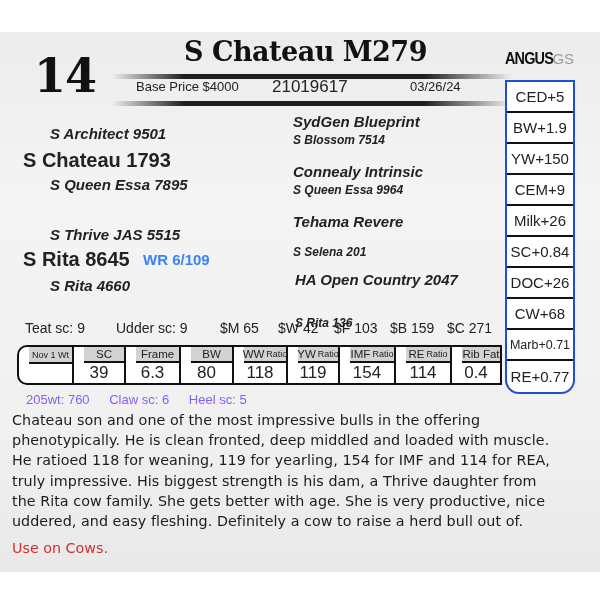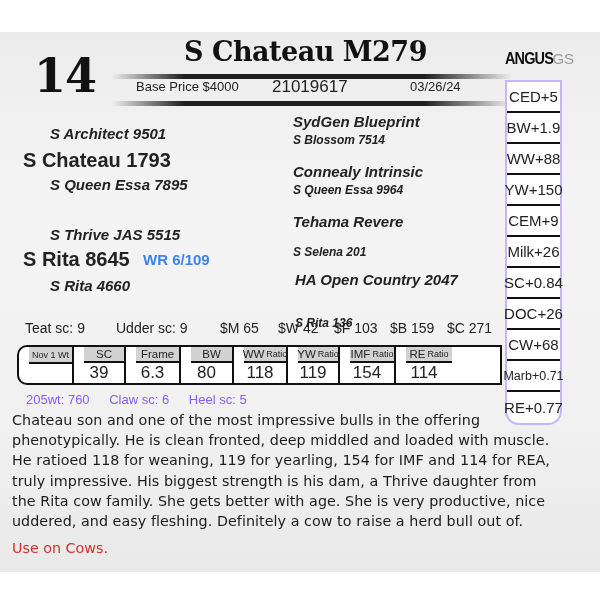--- a/index.html
+++ b/index.html
@@ -38,22 +38,22 @@
   .subline.date { left: 410px; font-family: "Liberation Sans", sans-serif; font-size: 13px; }
 
   .logo {
     position: absolute; left: 505px; top: 50px; line-height: 1;
     font-family: "Liberation Sans", sans-serif;
   }
   .logo .angus { font-weight: 900; font-size: 17px; color: #111; letter-spacing: -1px; transform: scaleX(0.85); display: inline-block; transform-origin: left; }
   .logo .gs { font-size: 15px; color: #9a9a9a; font-weight: 300; margin-left: -9px; }
 
   .epd-col {
-    position: absolute; left: 505px; top: 80px; width: 57px;
-    border: 2px solid #c4b5fd; border-bottom-left-radius: 14px; border-bottom-right-radius: 14px;
+    position: absolute; left: 505px; top: 80px; width: 70px;
+    border: 2px solid #1d4ed8; border-bottom-left-radius: 14px; border-bottom-right-radius: 14px;
     background: #fff;
   }
   .epd {
     height: 31px; border-bottom: 2px solid #111;
     display: flex; align-items: center; justify-content: center;
     font-family: "Liberation Sans", sans-serif; font-size: 15px; color: #222;
   }
   .epd.small { font-size: 12.5px; }
   .epd:last-child { border-bottom: none; }
 
@@ -108,21 +108,20 @@
 <div class="subline reg">21019617</div>
 <div class="subline date">03/26/24</div>
 
 <div class="logo">
   <span class="angus">ANGUS</span><span class="gs">GS</span>
 </div>
 
 <div class="epd-col">
   <div class="epd">CED+5</div>
   <div class="epd">BW+1.9</div>
-  <div class="epd">WW+88</div>
   <div class="epd">YW+150</div>
   <div class="epd">CEM+9</div>
   <div class="epd">Milk+26</div>
   <div class="epd">SC+0.84</div>
   <div class="epd">DOC+26</div>
   <div class="epd">CW+68</div>
   <div class="epd small">Marb+0.71</div>
   <div class="epd">RE+0.77</div>
 </div>
 
@@ -189,20 +188,24 @@
       </div>
     <div class="val">154</div>
   </div>
   <div class="col" style="width:56px;">
     <div class="hd">
         <span>RE</span>
         <span class="r">Ratio</span>
       </div>
     <div class="val">114</div>
   </div>
+  <div class="col" style="flex:1;">
+    <div class="hd">Rib Fat</div>
+    <div class="val">0.4</div>
+  </div>
 </div>
 
 <div class="bottom-scores">
   <span>205wt: 760</span>
   <span>Claw sc: 6</span>
   <span>Heel sc: 5</span>
 </div>
 
 <div class="comments">Chateau son and one of the most impressive bulls in the offering
 phenotypically.  He is clean fronted, deep middled and loaded with muscle.

